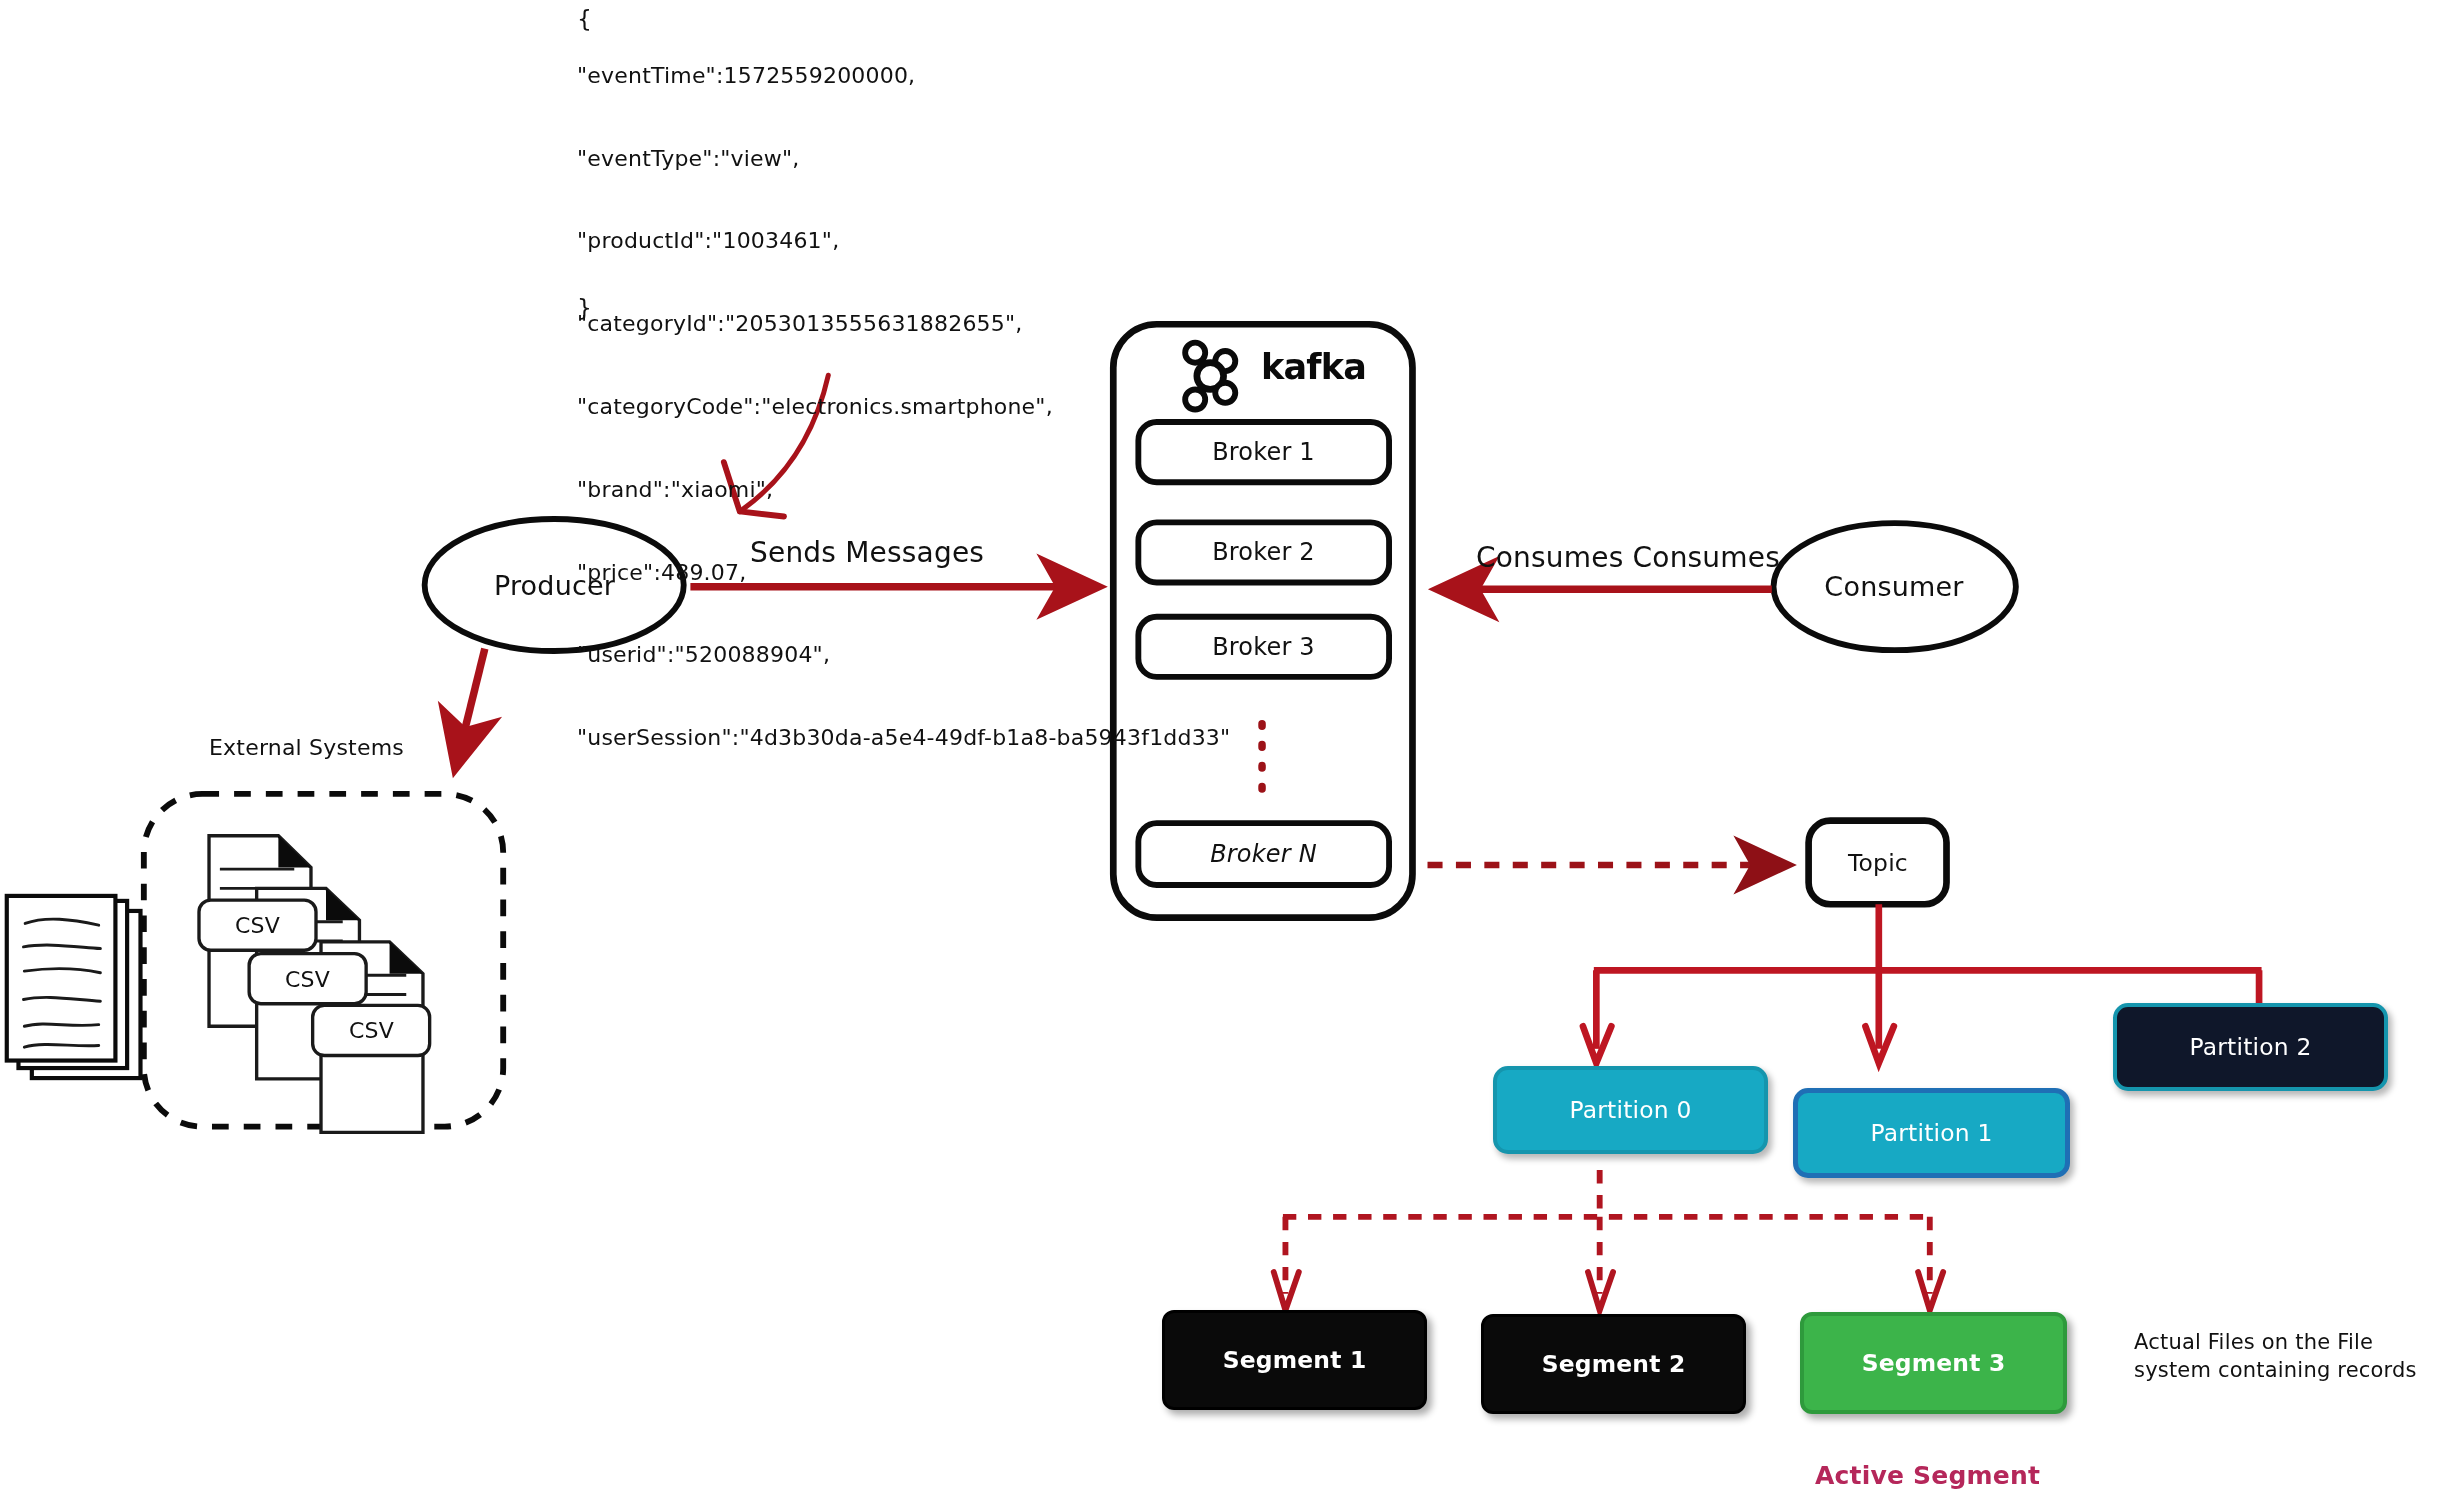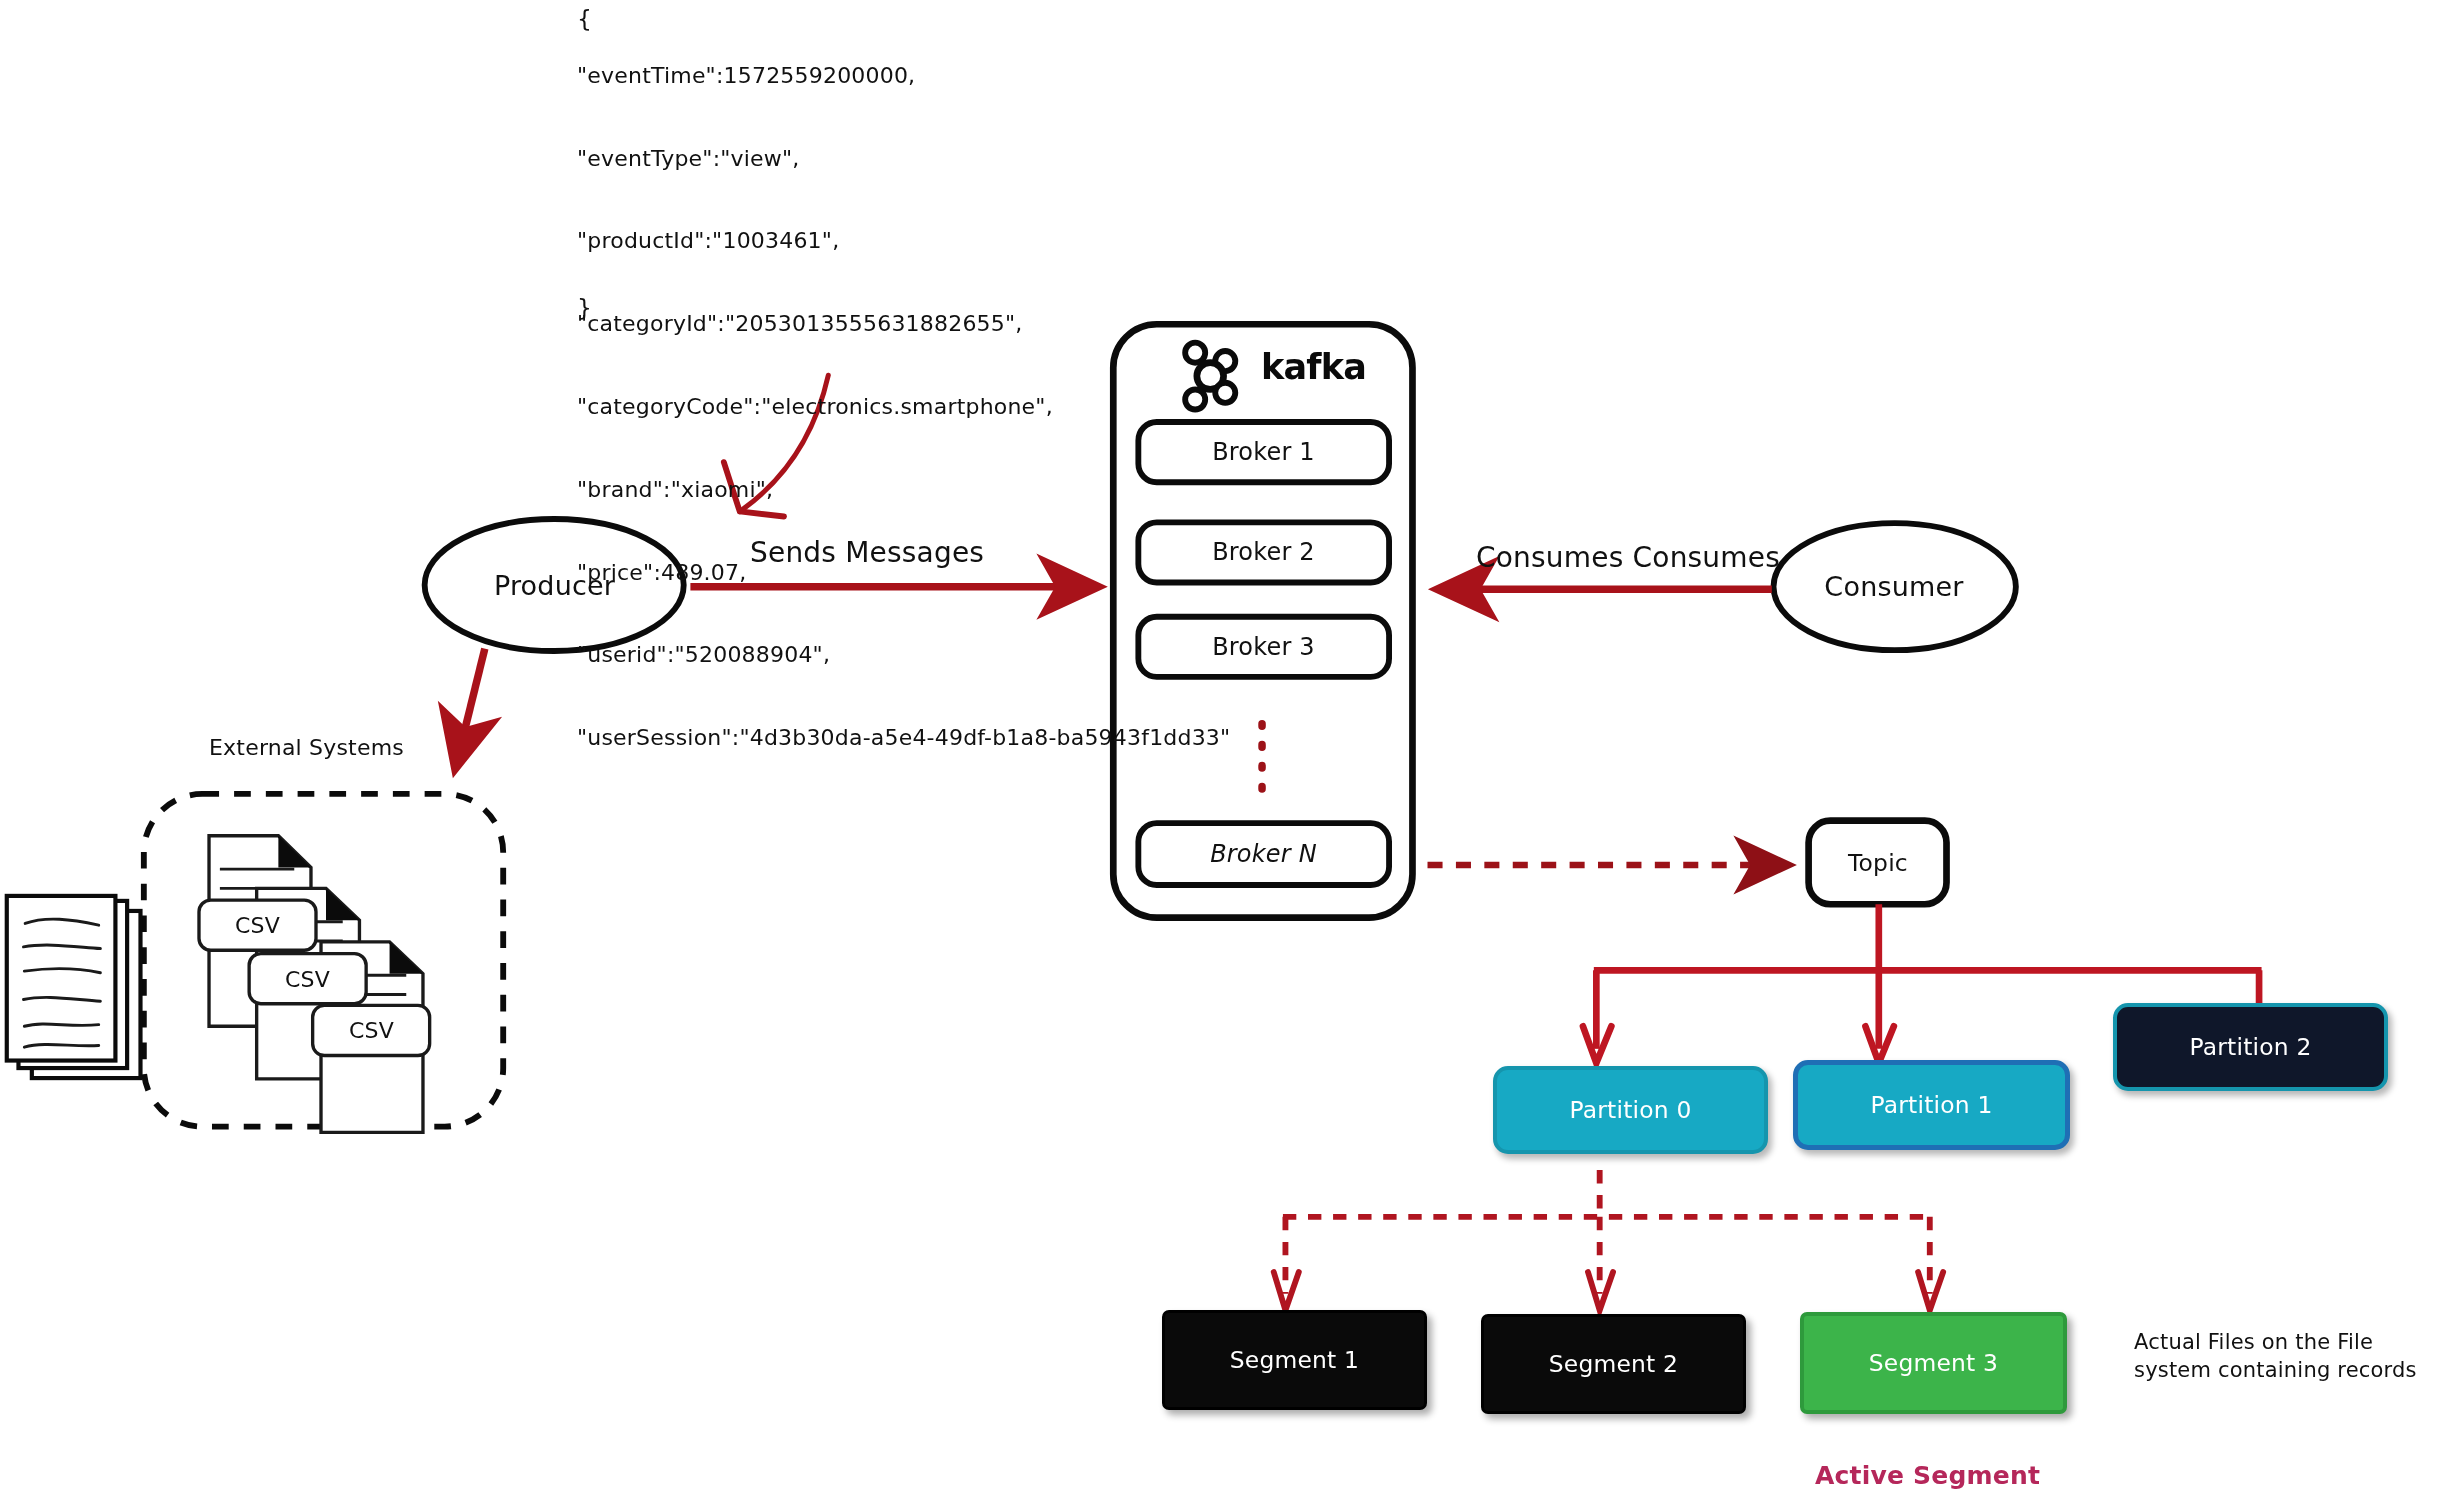--- a/index.html
+++ b/index.html
@@ -45,24 +45,25 @@
   }
 
   
   .partition{
     position:absolute;border-radius:15px;
     display:flex;align-items:center;justify-content:center;
     color:#ffffff;font-size:23.4px;
     box-shadow:3.3px 4.2px 5.9px rgba(0,0,0,.28);
   }
   .segment{
-    position:absolute;border-radius:7px;
+    position:absolute;border-radius:12px;
     display:flex;align-items:center;justify-content:center;
     color:#ffffff;font-size:23.4px;
     box-shadow:4.2px 5px 7.5px rgba(0,0,0,.32);
+    font-weight:bold;
   }
   .topic-box{
     position:absolute;display:flex;align-items:center;justify-content:center;
     font-size:23.4px;color:#111;
   }
 
   .note{
     position:absolute;font-size:21px;line-height:27.6px;color:#111;
     white-space:pre-line;
   }
@@ -249,21 +250,21 @@
 
   <div class="csv-chip hand" style="left:199px;top:900px;width:117px;height:50px;">CSV</div>
   <div class="csv-chip hand" style="left:249px;top:954px;width:117px;height:50px;">CSV</div>
   <div class="csv-chip hand" style="left:313px;top:1005px;width:117px;height:50px;">CSV</div>
 
   <div class="topic-box hand" style="left:1809px;top:821px;width:138px;height:84px;">Topic</div>
 
   <div class="partition hand" style="left:1493px;top:1066px;width:267px;height:80px;background:#17A9C4;border:4.2px solid #1595AD;">
     <span>Partition 0</span>
   </div>
-  <div class="partition hand" style="left:1793px;top:1060px;width:267px;height:80px;background:#17A9C4;border:5px solid #1F6FB5;">
+  <div class="partition hand" style="left:1793px;top:1088px;width:267px;height:80px;background:#17A9C4;border:5px solid #1F6FB5;">
     <span>Partition 1</span>
   </div>
   <div class="partition hand" style="left:2113px;top:1003px;width:267px;height:80px;background:#0f172a;border:4.2px solid #1595AD;">
     <span>Partition 2</span>
   </div>
 
   <div class="segment hand" style="left:1162px;top:1310px;width:259px;height:94px;background:#0A0A0A;border:3.3px solid #000000;">
     <span>Segment 1</span>
   </div>
   <div class="segment hand" style="left:1481px;top:1314px;width:259px;height:94px;background:#0A0A0A;border:3.3px solid #000000;">

